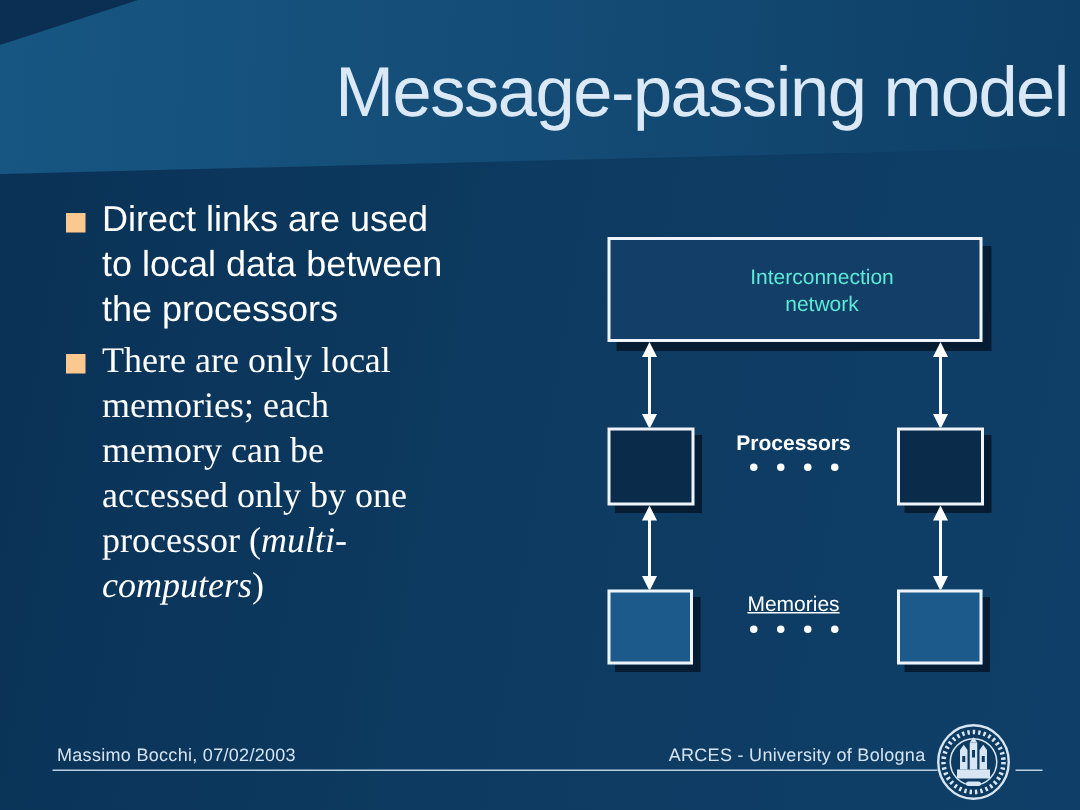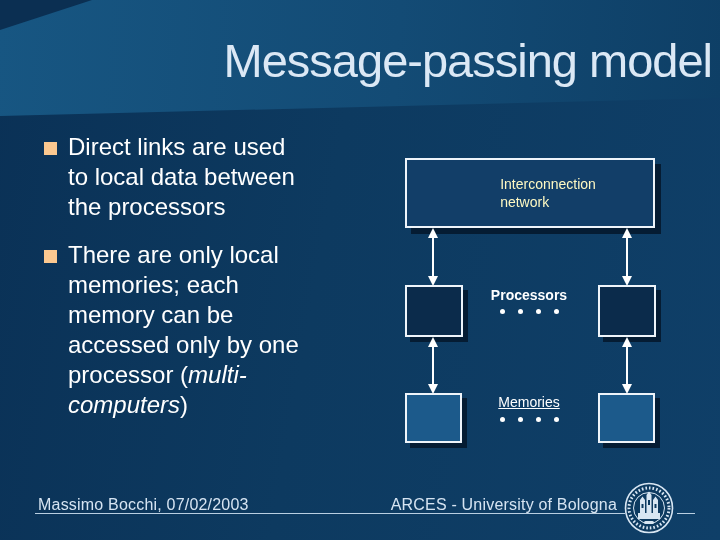--- a/index.html
+++ b/index.html
@@ -16,36 +16,36 @@
   .corner-wedge{
     position:absolute;top:0;left:0;width:0;height:0;
     border-top:30px solid #0b2f52;border-right:92px solid transparent;
   }
   .slide-title{
     position:absolute;top:33px;left:0;width:712px;text-align:right;
     font-size:47px;line-height:56px;color:#dbe8f5;letter-spacing:-1px;
   }
   .bullets{position:absolute;left:44px;top:132px;width:336px;}
   .bullet-row{display:flex;align-items:flex-start;}
-  .bullet-row + .bullet-row{margin-top:18px;}
+  .bullet-row + .bullet-row{margin-top:4px;font-family:Liberation Serif, serif;}
   .bullet-marker{
     flex:none;width:13px;height:13px;background:#fbc890;
     margin:10px 11px 0 0;
   }
   .bullet-text{
     font-size:24px;line-height:30px;color:#ffffff;white-space:pre-line;
   }
   .bullet-text .em{font-style:italic;}
   .diagram-box{
     position:absolute;border:2px solid #eef4fa;box-shadow:6px 6px 0 #051c33;
     display:flex;align-items:center;justify-content:center;
   }
   .net-box{left:405px;top:158px;width:246px;height:66px;background:#123e68;}
   .net-label{
-    font-size:14px;line-height:18px;color:#fef9c3;white-space:pre-line;margin-left:36px;
+    font-size:14px;line-height:18px;color:#5eead4;text-align:center;white-space:pre-line;margin-left:36px;
   }
   .proc-box{width:54px;height:48px;background:#0b2b4b;box-shadow:5px 5px 0 #051c33;}
   .proc-left{left:405px;top:285px;}
   .proc-right{left:598px;top:285px;}
   .mem-box{width:53px;height:46px;background:#1c5a8b;box-shadow:5px 5px 0 #051c33;}
   .mem-left{left:405px;top:393px;}
   .mem-right{left:598px;top:393px;}
   .row-label{
     position:absolute;left:459px;width:140px;text-align:center;
     font-size:14px;color:#ffffff;
@@ -55,21 +55,21 @@
   .dots{position:absolute;left:459px;width:140px;display:flex;gap:13px;justify-content:center;}
   .proc-dots{top:309px;}
   .mem-dots{top:417px;}
   .dot{width:5px;height:5px;border-radius:50%;background:#ffffff;}
   .vert-arrow{position:absolute;width:16px;}
   .arrow-tl{left:425px;top:228px;}
   .arrow-tr{left:619px;top:228px;}
   .arrow-bl{left:425px;top:337px;}
   .arrow-br{left:619px;top:337px;}
   .footer-text{
-    position:absolute;top:496px;font-size:16px;color:#d6e4f2;letter-spacing:0.2px;
+    position:absolute;top:496px;font-size:12px;color:#d6e4f2;letter-spacing:0.2px;
   }
   .footer-left{left:38px;}
   .footer-right{right:103px;text-align:right;}
   .footer-line{position:absolute;top:513px;height:1px;background:#b9cfe2;}
   .footer-line-main{left:35px;width:590px;}
   .footer-line-right{left:677px;width:18px;}
   .logo{position:absolute;left:624px;top:482px;}
 </style>
 </head>
 <body>

